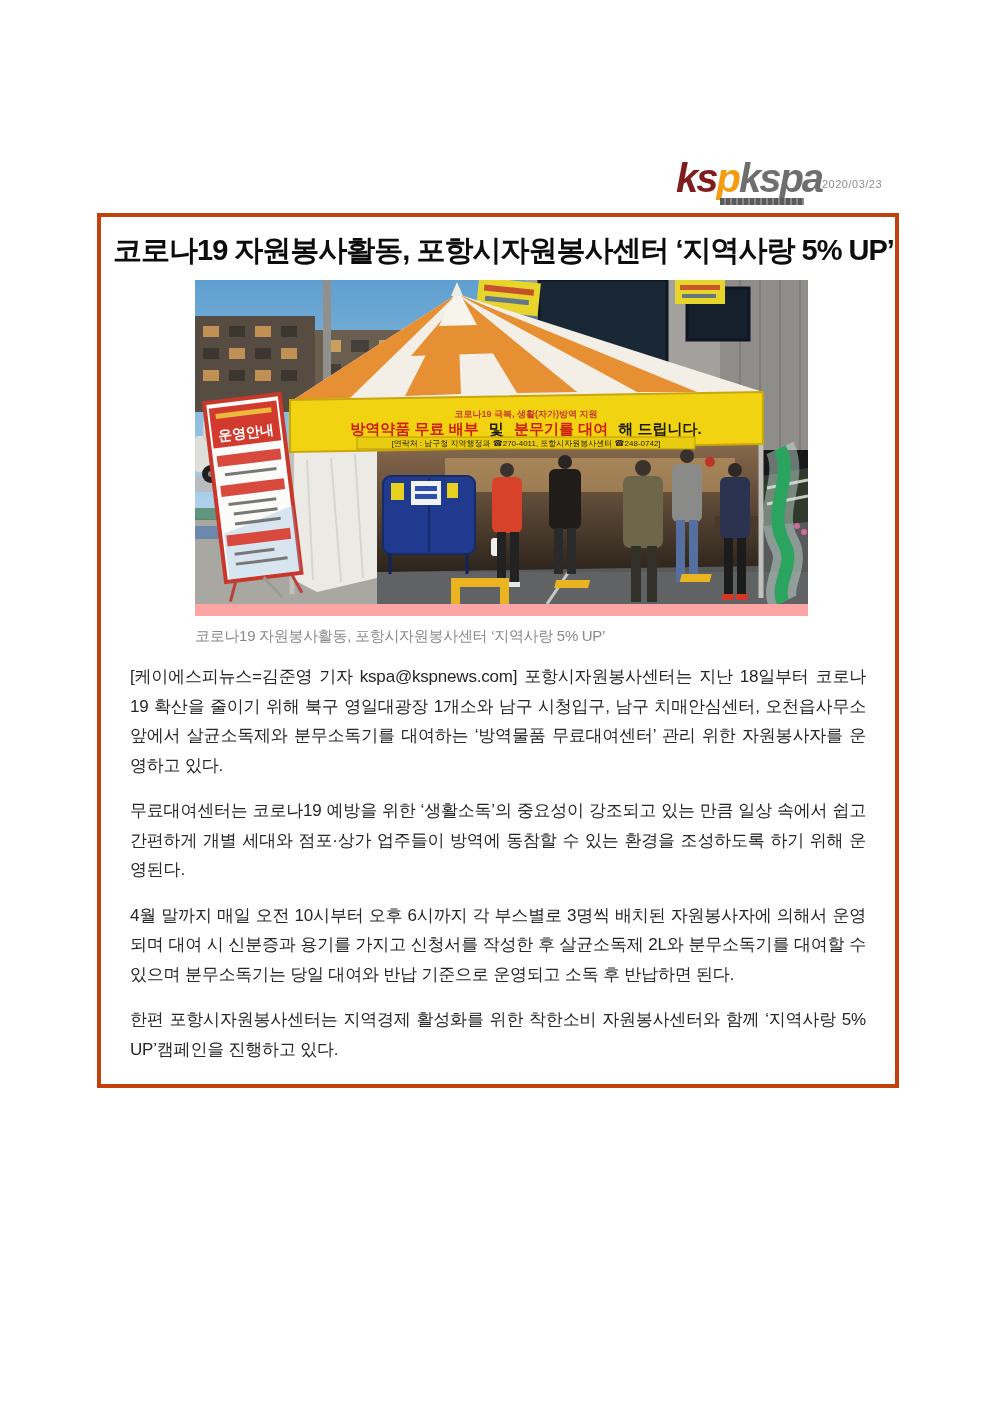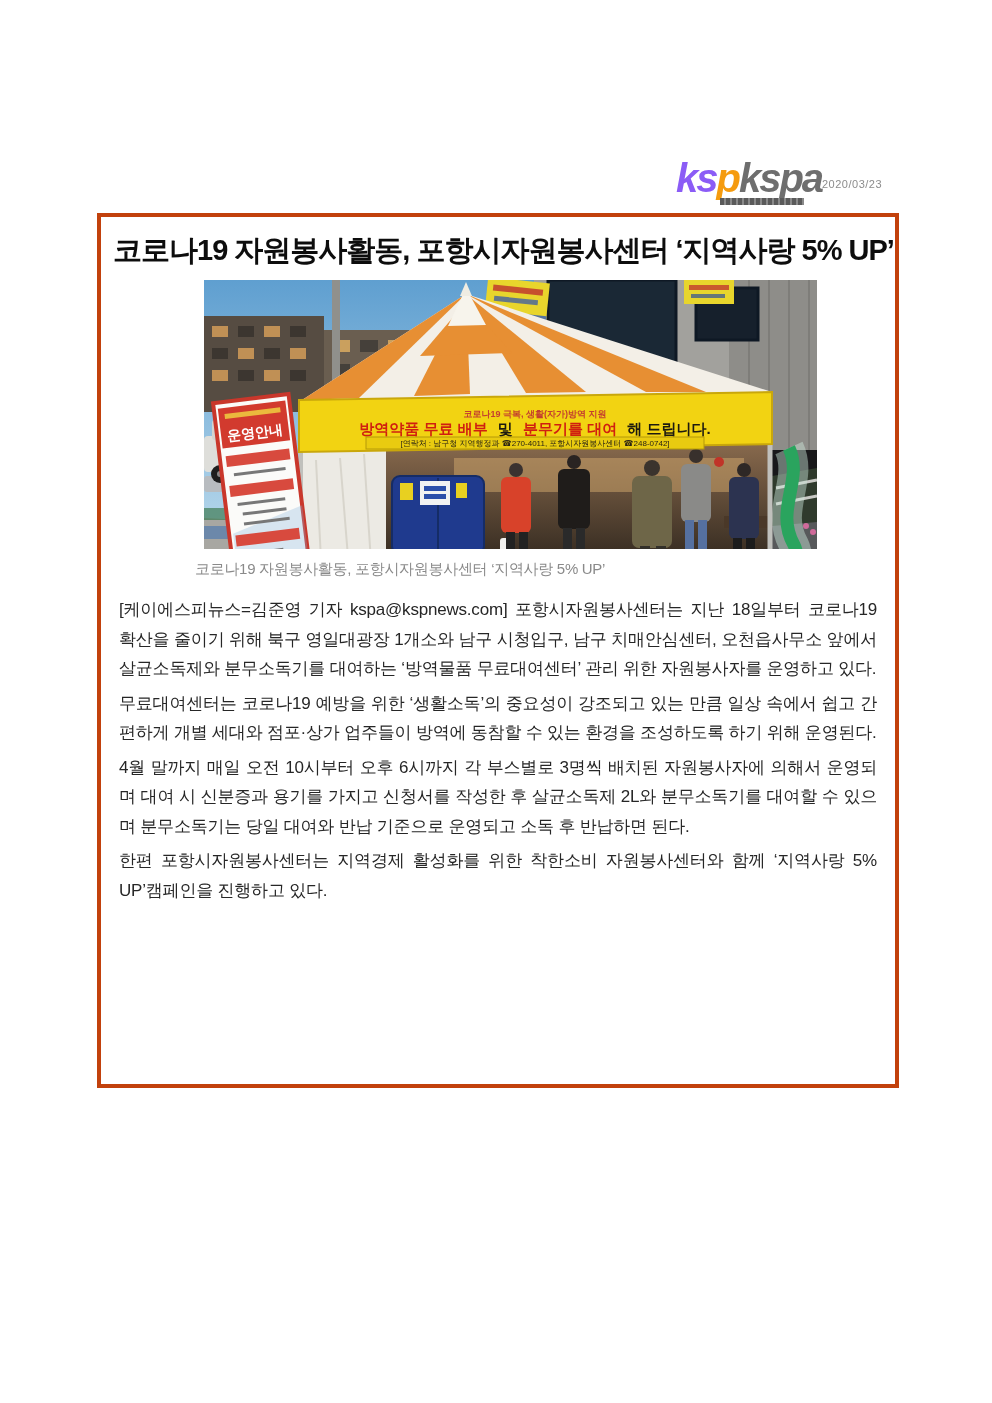--- a/index.html
+++ b/index.html
@@ -2,38 +2,38 @@
 <html><head>
 <meta charset="utf-8">
 <style>
   html,body{margin:0;padding:0;}
   body{background:#ffffff;font-family:"Liberation Sans","DejaVu Sans",sans-serif;}
   .page{position:relative;width:992px;height:1403px;background:#ffffff;overflow:hidden;}
 
   
   .masthead{position:absolute;left:676px;top:156px;height:52px;}
   .logo{font-style:italic;font-weight:bold;font-size:40px;letter-spacing:-2px;line-height:44px;white-space:nowrap;}
-  .logo .lg-ks{color:#8b5cf6;}
+  .logo .lg-ks{color:#7f1d1d;}
   .logo .lg-p{color:#f59b0f;}
   .logo .lg-news{color:#6e6e6e;}
   .logo-bar{position:absolute;left:44px;top:42px;width:84px;height:7px;background:#5a5a5a;
             background-image:repeating-linear-gradient(90deg,#5a5a5a 0 4px,#8a8a8a 4px 6px);}
   .date{position:absolute;left:822px;top:178px;font-size:11px;color:#8c8c8c;letter-spacing:.5px;}
 
   
   .article-box{position:absolute;left:97px;top:213px;width:794px;height:867px;border:4px solid #c2410c;background:#fff;box-sizing:content-box;}
   .headline{margin:15px 12px 4px 12px;font-size:29px;font-weight:bold;color:#0d0d0d;letter-spacing:-1px;line-height:36px;white-space:nowrap;}
 
   .photo-wrap{width:613px;margin:12px 0 0 94px;}
-  .photo{position:relative;width:613px;height:269px;overflow:hidden;background:#fca5a5;margin-left:9px;}
+  .photo{position:relative;width:613px;height:336px;overflow:hidden;background:#fca5a5;}
   .photo svg{display:block;width:613px;height:324px;}
   .caption{margin:11px 0 0 0;font-size:15px;color:#8a8a8a;letter-spacing:-0.3px;}
 
   .body-text{margin:16px 13px 0 13px;font-size:17px;line-height:29.5px;color:#262626;text-align:justify;letter-spacing:-0.2px;}
-  .body-text p{margin:5px;}
+  .body-text p{margin:16px;}
 </style>
 </head>
 <body>
 
 <div class="page">
 
   <div class="masthead">
     <div class="logo">
       <span class="lg-ks">ks</span><span class="lg-p">p</span><span class="lg-news">kspa</span>
     </div>

